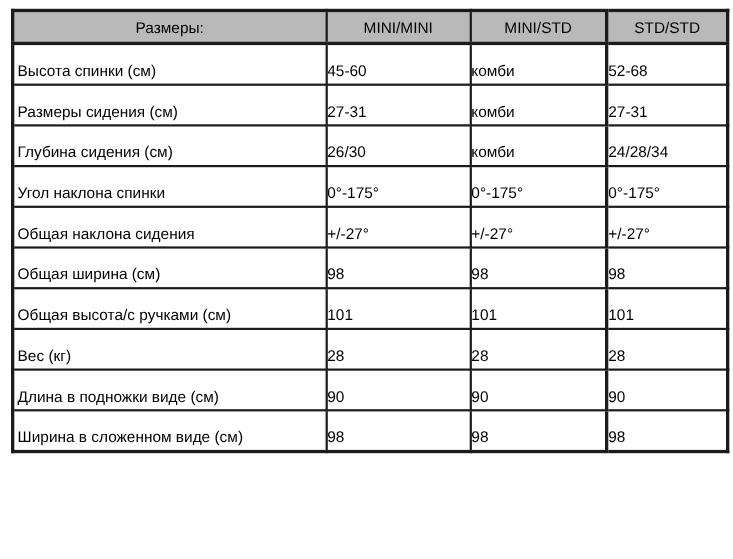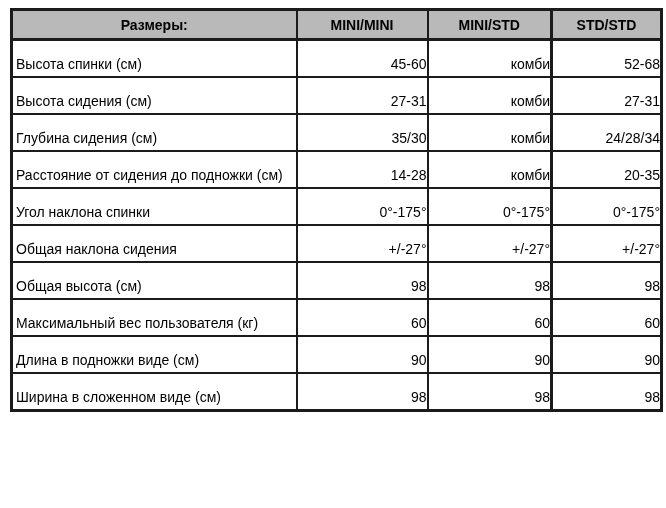--- a/index.html
+++ b/index.html
@@ -34,41 +34,41 @@
   .spec-table th,
   .spec-table td{
     border:2px solid var(--border-color);
   }
   table.spec-table{
     border-width:3px;
   }
   .spec-table thead th{
     background:var(--header-bg);
     border-bottom-width:3px;
-    font-weight:bold;
+    font-weight:normal;
     font-size:14px;
     height:27px;
     text-align:center;
     vertical-align:middle;
     padding:0;
     line-height:1;
   }
   .spec-table thead th.label-col{
     text-align:center;
   }
   
   .spec-table th:nth-child(4),
   .spec-table td:nth-child(4){
     border-left-width:3px;
   }
   .spec-table tbody td{
     height:30px;
     font-size:14px;
     vertical-align:bottom;
-    text-align:right;
+    text-align:left;
     padding:0 0 5px 0;
     line-height:1;
     white-space:nowrap;
     overflow:hidden;
   }
   .spec-table tbody td.label-cell{
     text-align:left;
     padding-left:3px;
     margin-left:40px;
   }
@@ -93,60 +93,60 @@
       </tr>
     </thead>
     <tbody id="table-body">
         <tr>
           <td class="label-cell">Высота спинки (см)</td>
           <td class="value-cell">45-60</td>
           <td class="value-cell">комби</td>
           <td class="value-cell">52-68</td>
         </tr>
         <tr>
-          <td class="label-cell">Высота сидения (см)</td>
+          <td class="label-cell">Размеры сидения (см)</td>
           <td class="value-cell">27-31</td>
           <td class="value-cell">комби</td>
           <td class="value-cell">27-31</td>
         </tr>
         <tr>
           <td class="label-cell">Глубина сидения (см)</td>
-          <td class="value-cell">35/30</td>
+          <td class="value-cell">26/30</td>
           <td class="value-cell">комби</td>
           <td class="value-cell">24/28/34</td>
-        </tr>
-        <tr>
-          <td class="label-cell">Расстояние от сидения до подножки (см)</td>
-          <td class="value-cell">14-28</td>
-          <td class="value-cell">комби</td>
-          <td class="value-cell">20-35</td>
         </tr>
         <tr>
           <td class="label-cell">Угол наклона спинки</td>
           <td class="value-cell">0°-175°</td>
           <td class="value-cell">0°-175°</td>
           <td class="value-cell">0°-175°</td>
         </tr>
         <tr>
           <td class="label-cell">Общая наклона сидения</td>
           <td class="value-cell">+/-27°</td>
           <td class="value-cell">+/-27°</td>
           <td class="value-cell">+/-27°</td>
         </tr>
         <tr>
-          <td class="label-cell">Общая высота (см)</td>
+          <td class="label-cell">Общая ширина (см)</td>
           <td class="value-cell">98</td>
           <td class="value-cell">98</td>
           <td class="value-cell">98</td>
         </tr>
         <tr>
-          <td class="label-cell">Максимальный вес пользователя (кг)</td>
-          <td class="value-cell">60</td>
-          <td class="value-cell">60</td>
-          <td class="value-cell">60</td>
+          <td class="label-cell">Общая высота/с ручками (см)</td>
+          <td class="value-cell">101</td>
+          <td class="value-cell">101</td>
+          <td class="value-cell">101</td>
+        </tr>
+        <tr>
+          <td class="label-cell">Вес (кг)</td>
+          <td class="value-cell">28</td>
+          <td class="value-cell">28</td>
+          <td class="value-cell">28</td>
         </tr>
         <tr>
           <td class="label-cell">Длина в подножки виде (см)</td>
           <td class="value-cell">90</td>
           <td class="value-cell">90</td>
           <td class="value-cell">90</td>
         </tr>
         <tr>
           <td class="label-cell">Ширина в сложенном виде (см)</td>
           <td class="value-cell">98</td>

